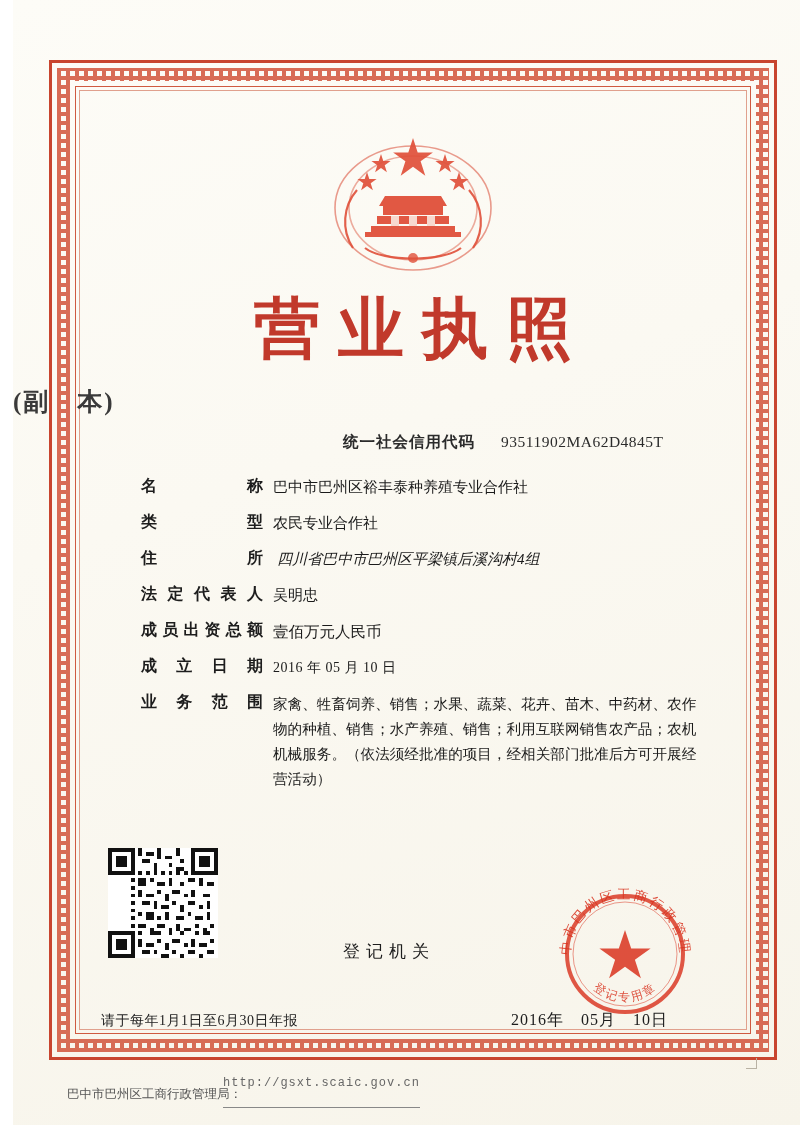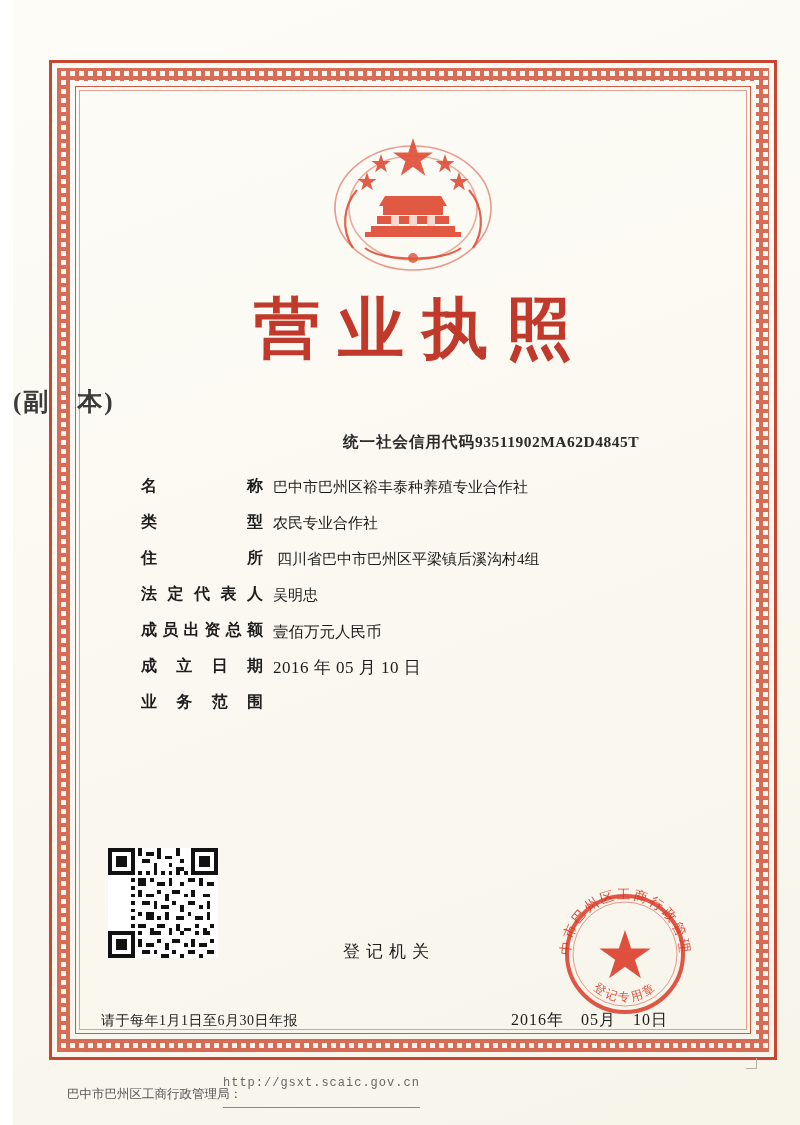--- a/index.html
+++ b/index.html
@@ -93,23 +93,23 @@
     left: 330px; top: 432px;
     width: 400px;
     font-size: 15.5px;
     font-weight: bold;
     color: #2b2b2b;
     letter-spacing: 1px;
     white-space: nowrap;
   }
   .credit-line .code {
     font-family: "Liberation Serif", "DejaVu Serif", serif;
-    font-weight: bold;
+    font-weight: normal;
     letter-spacing: .5px;
-    margin-left: 0;
+    margin-left: 26px;
   }
 
   
   .fields {
     position: absolute;
     left: 128px; top: 476px;
     width: 560px;
   }
   .row {
     display: flex;
@@ -129,23 +129,23 @@
   }
   .row .lbl span { display: inline-block; }
   .row .val {
     flex: 1;
     font-size: 15px;
     color: #1b1b1b;
     line-height: 23px;
     padding-left: 10px;
   }
   .row.scope .val { line-height: 25px; font-size: 14.6px; }
-  .row.addr .val { padding-left: 14px; }
+  .row.addr .val { padding-left: 14px; font-style: italic; }
   .row.amount .val { font-size: 15.5px; }
-  .row.date .val { font-size: 17px; letter-spacing: .5px; }
+  .row.date .val { font-size: 14px; letter-spacing: .5px; }
 
   
   .ad-text {
     position: absolute;
     left: 122px; top: 578px;
     width: 560px;
     font-size: 25px;
     font-weight: bold;
     color: #e8392c;
     letter-spacing: .5px;
@@ -343,20 +343,21 @@
       <div class="val">2016 年 05 月 10 日</div>
     </div>
 
     <div class="row scope">
       <div class="lbl">
           <span>业</span>
           <span>务</span>
           <span>范</span>
           <span>围</span>
         </div>
+      <div class="val">家禽、牲畜饲养、销售；水果、蔬菜、花卉、苗木、中药材、农作物的种植、销售；水产养殖、销售；利用互联网销售农产品；农机机械服务。（依法须经批准的项目，经相关部门批准后方可开展经营活动）</div>
     </div>
 
   </div>
 
 
   <div class="qr">
     <svg viewBox="0 0 29 29" width="110" height="110" shape-rendering="crispEdges" aria-hidden="true">
       <rect width="29" height="29" fill="#ffffff"></rect>
       <g fill="#111">
 

